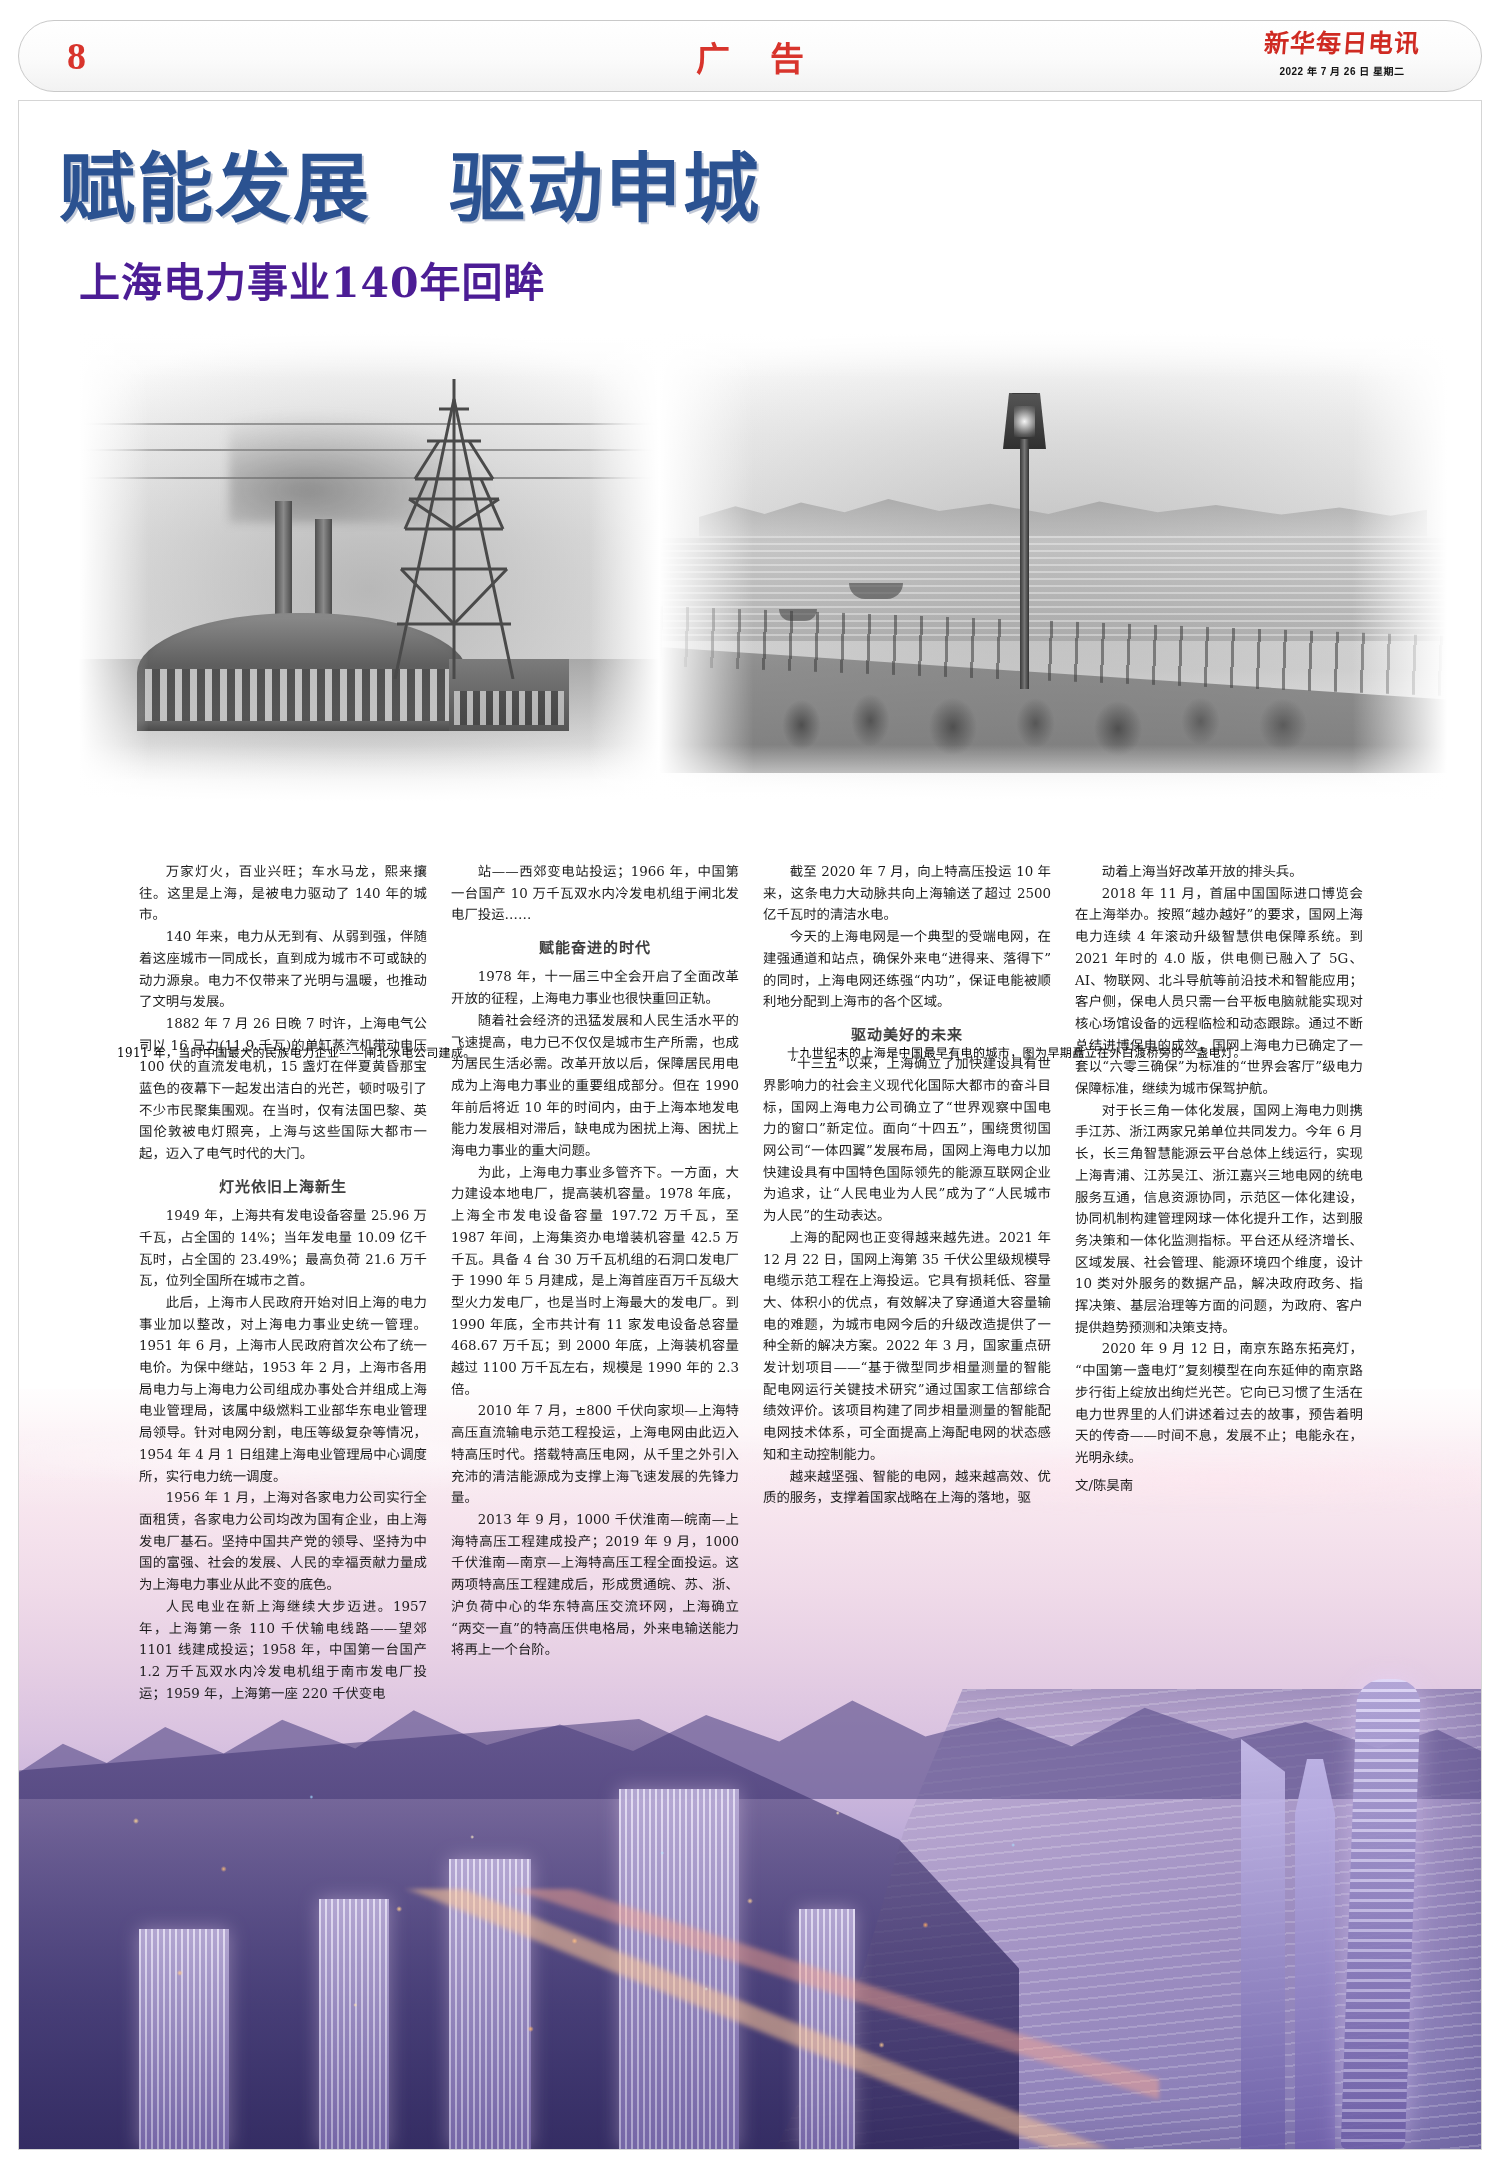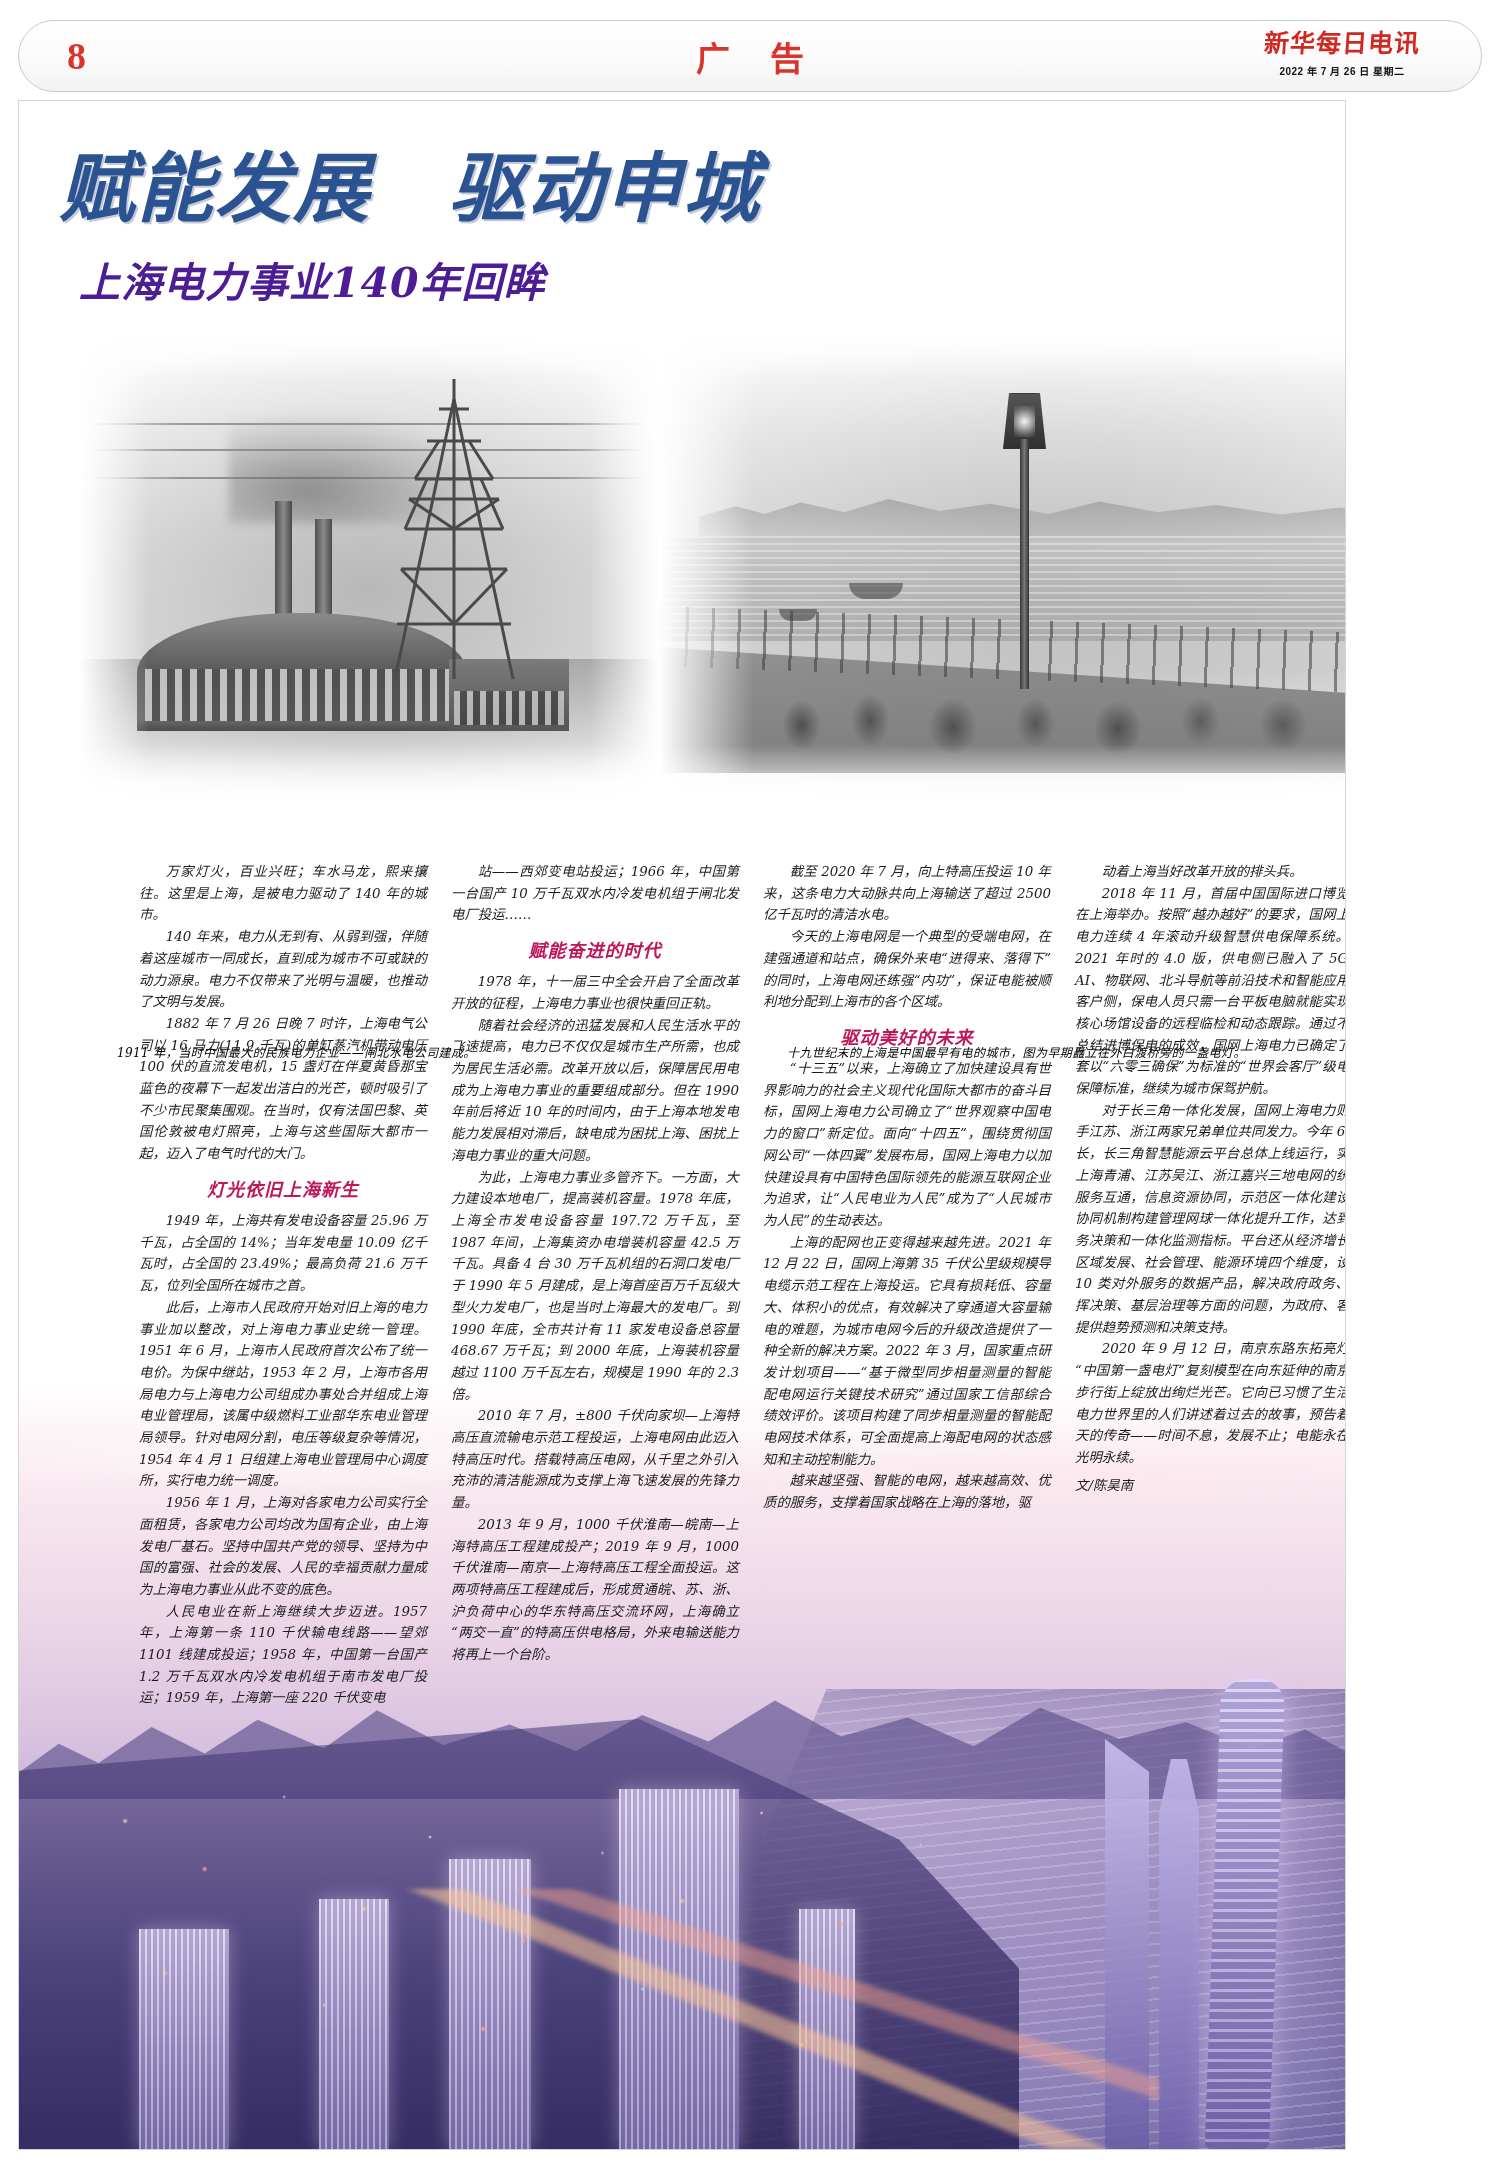--- a/index.html
+++ b/index.html
@@ -46,26 +46,25 @@
   }
   .brand-date{
     margin-top:4px;
     color:#111;font-size:10px;font-weight:bold;
     font-family:"Liberation Sans",sans-serif;
     letter-spacing:.5px;white-space:nowrap;
   }
 
   
   .page-frame{
-    position:absolute;left:18px;top:100px;width:1328px;height:2050px;
+    position:absolute;left:18px;top:100px;width:1464px;height:2050px;
     border:1px solid #d5d5d5;
     background:#fff;
     box-sizing:border-box;
     overflow:hidden;
-    font-style:italic;
   }
 
   
   .headline-wrap{position:absolute;left:40px;top:48px;width:720px;z-index:6;}
   .headline-main{
     color:#2b5291;
     font-size:76px;
     font-weight:bold;
     line-height:1.05;
     letter-spacing:2px;
@@ -233,23 +232,23 @@
     color:#1b1b1b;
     font-family:"DejaVu Serif",serif;
     text-align:justify;
     text-justify:inter-character;
   }
   .col p{margin:0;text-indent:2em;}
   .sec-head{
     margin:10px 0 6px 0 !important;
     text-indent:0 !important;
     text-align:center;
-    color:#be185d;
+    color:#404040;
     font-weight:bold;
-    font-size:18px;
+    font-size:15px;
     letter-spacing:1px;
     font-family:"DejaVu Serif",serif;
   }
   .byline{
     margin-top:6px !important;
     text-indent:0 !important;
     font-size:13.4px;
   }
 
   

